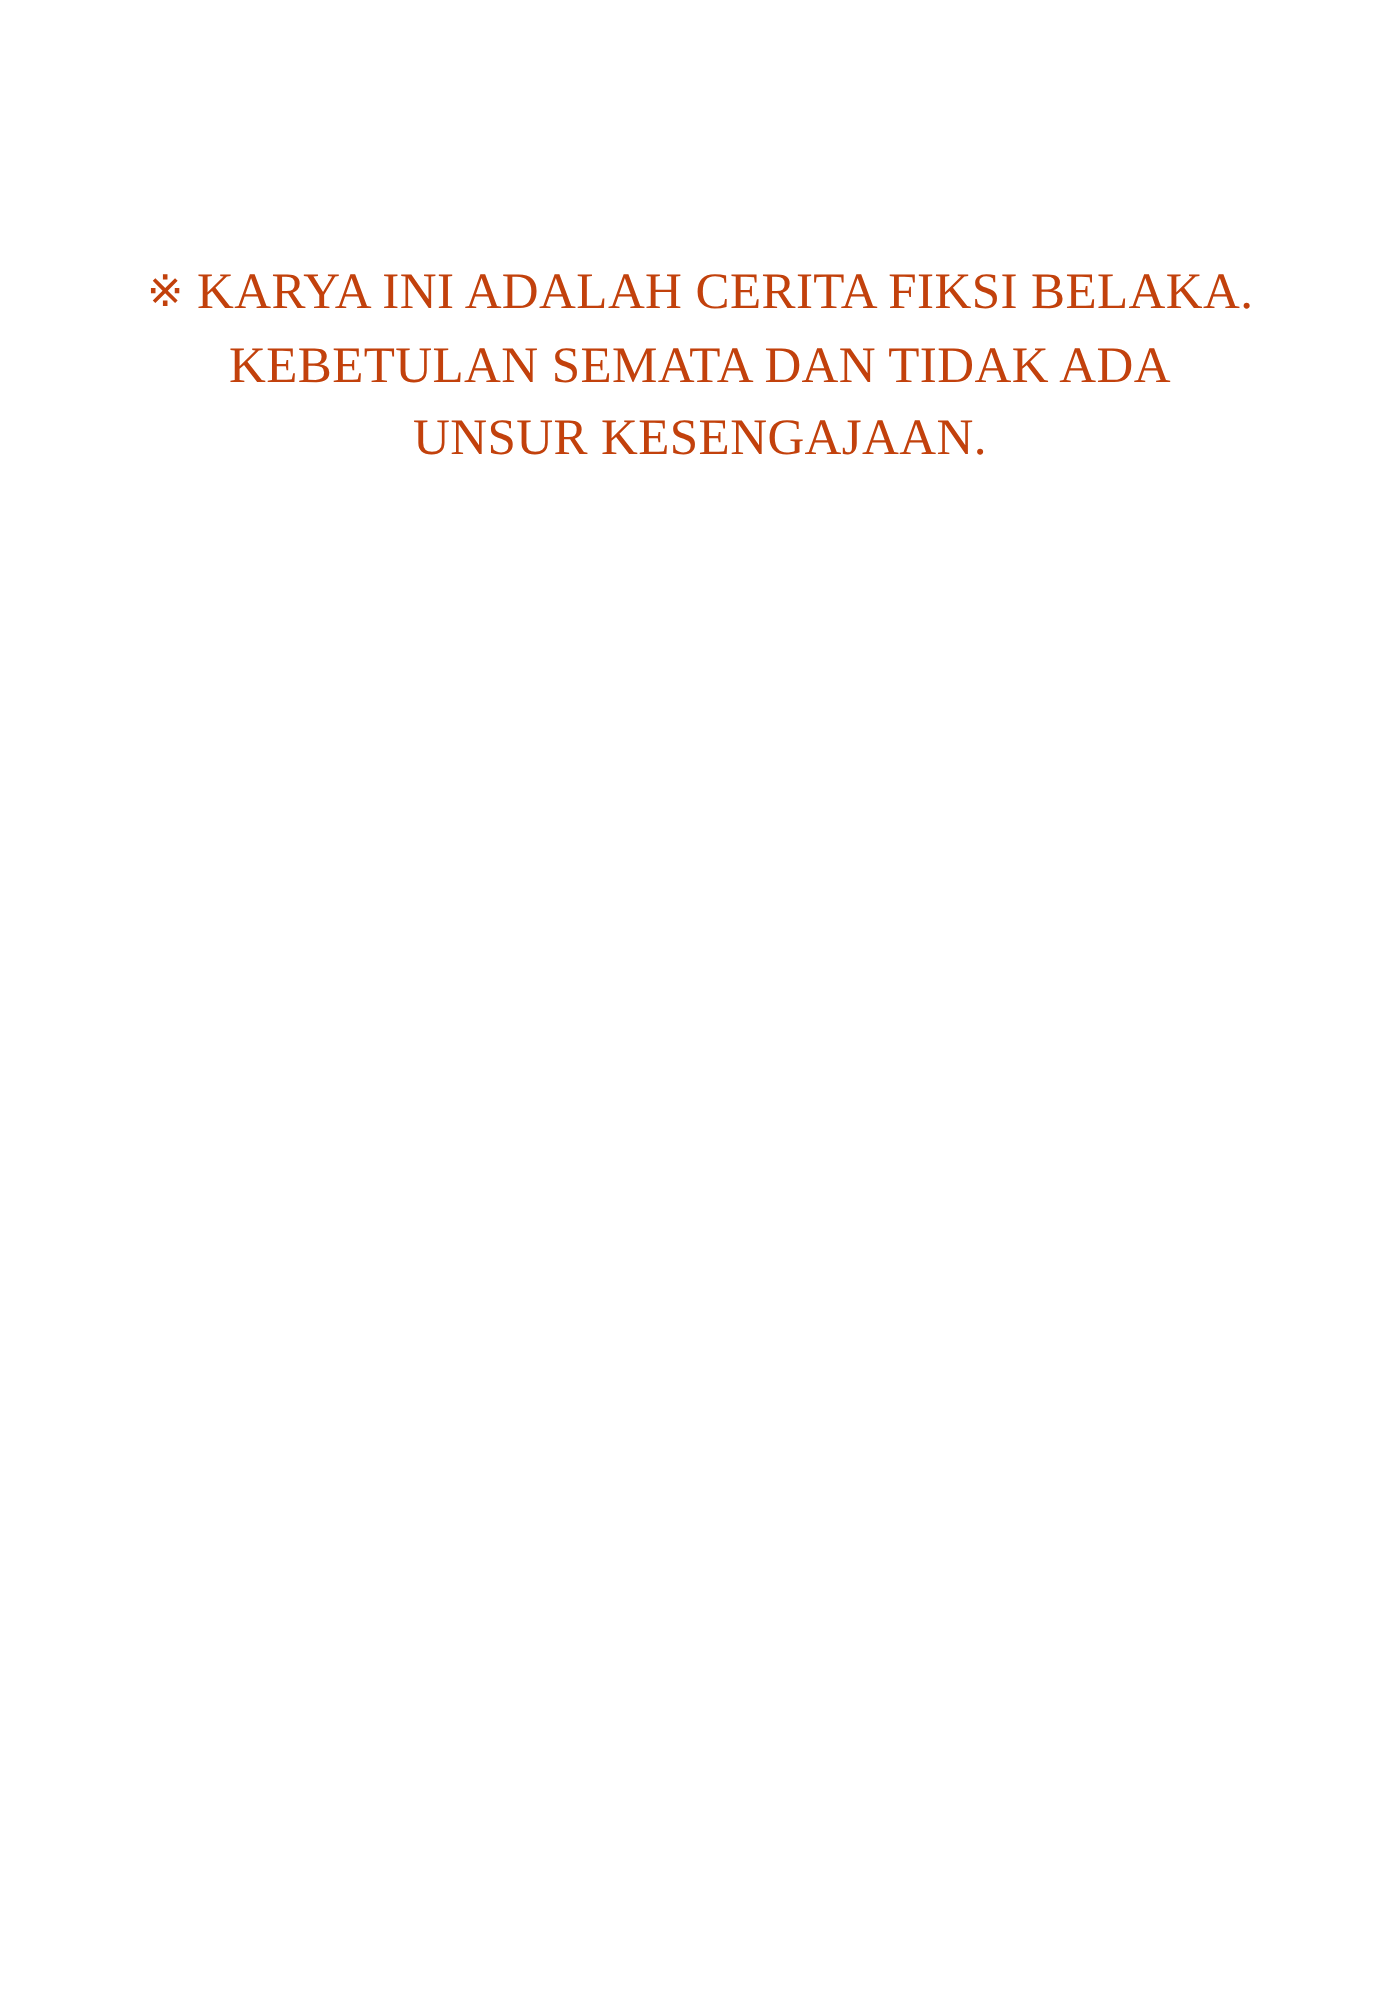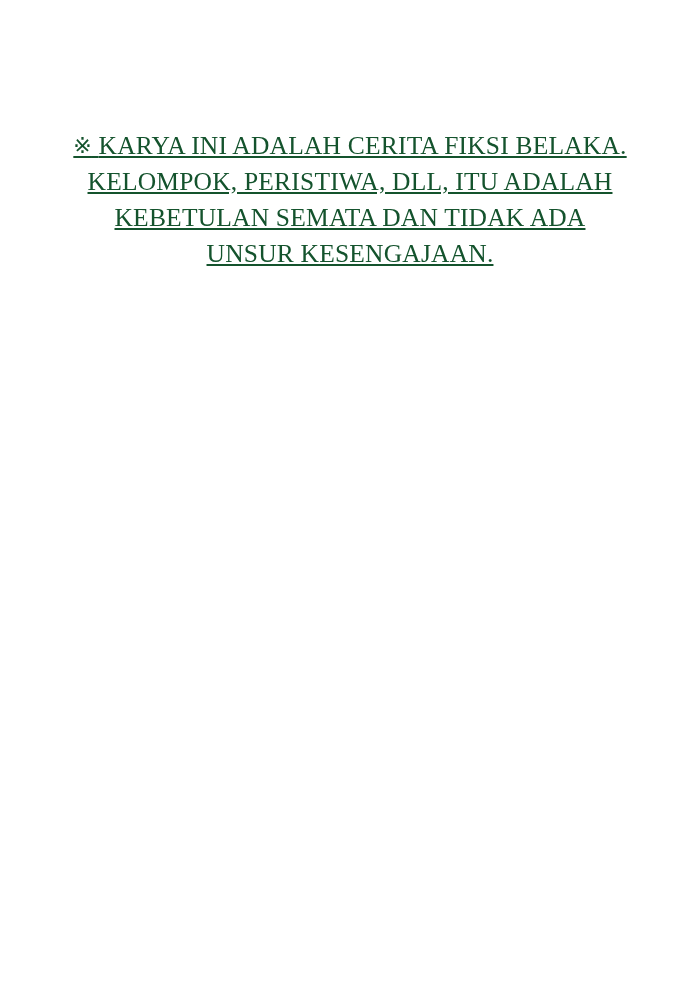--- a/index.html
+++ b/index.html
@@ -28,41 +28,39 @@
     width: 700px;
     padding: 0 40px;
     box-sizing: border-box;
     text-align: center;
   }
   .disclaimer-line {
     font-family: "Liberation Serif", serif;
     font-size: 25.5px;
     line-height: 36px;
     letter-spacing: 0.2px;
-    color: #14532d;
+    color: #c2410c;
     white-space: nowrap;
-    text-decoration: underline;
   }
   .disclaimer-line.first {
     font-size: 25.5px;
   }
   .mark {
     font-family: "DejaVu Sans", sans-serif;
     font-size: 22px;
     vertical-align: 1px;
   }
 </style>
 </head>
 <body>
 
 <div class="page">
 
   <div class="disclaimer-block">
     <div class="disclaimer-line first">
       <span class="mark">※</span>
       <span>KARYA INI ADALAH CERITA FIKSI BELAKA.</span>
     </div>
-    <div class="disclaimer-line">KELOMPOK, PERISTIWA, DLL, ITU ADALAH</div>
     <div class="disclaimer-line">KEBETULAN SEMATA DAN TIDAK ADA</div>
     <div class="disclaimer-line">UNSUR KESENGAJAAN.</div>
   </div>
 
 </div>
 
 </body></html>

